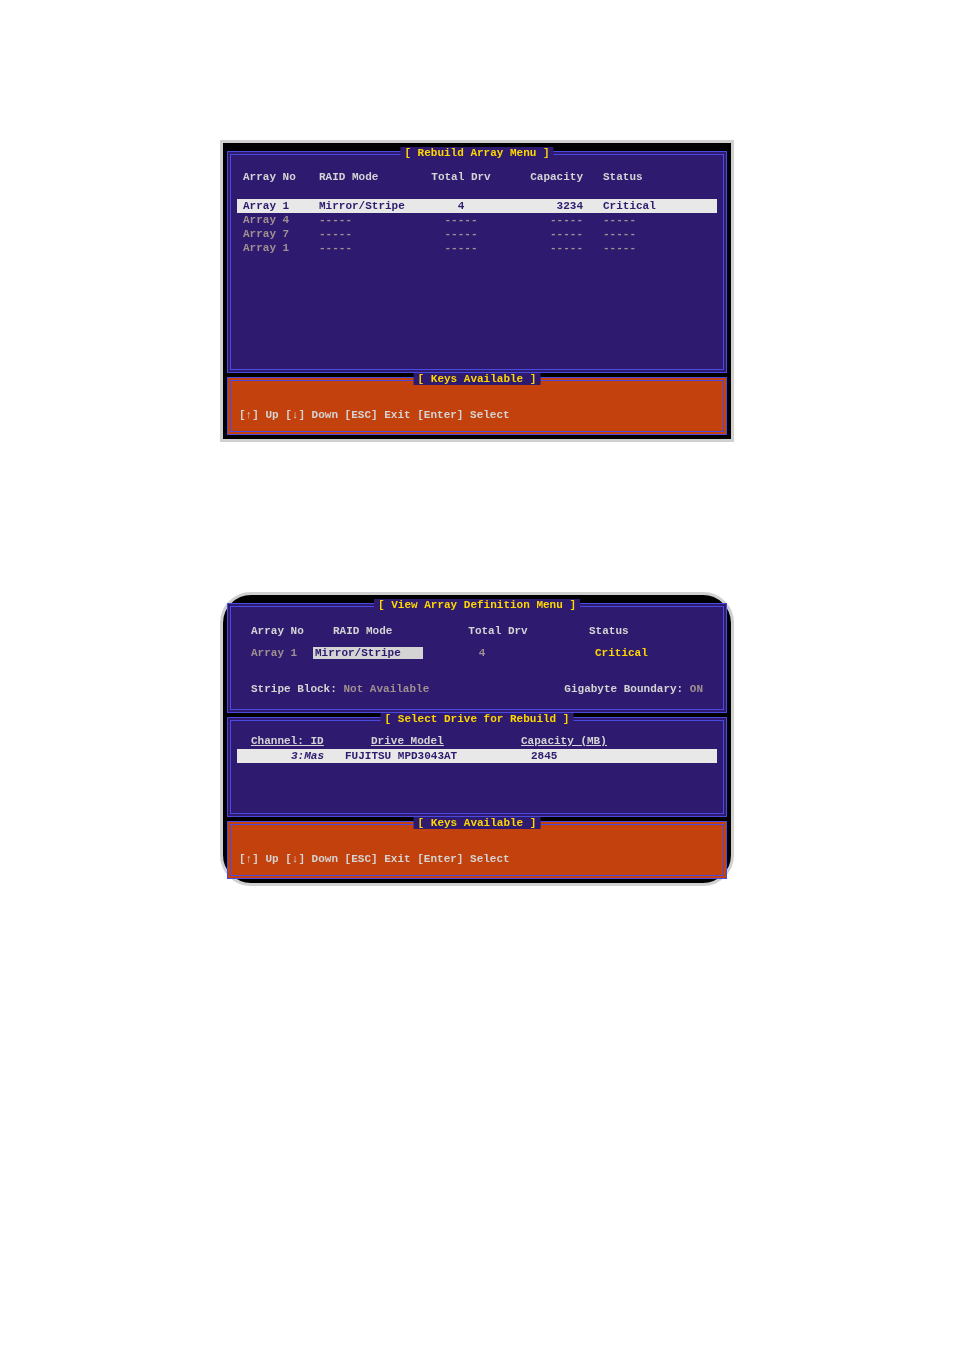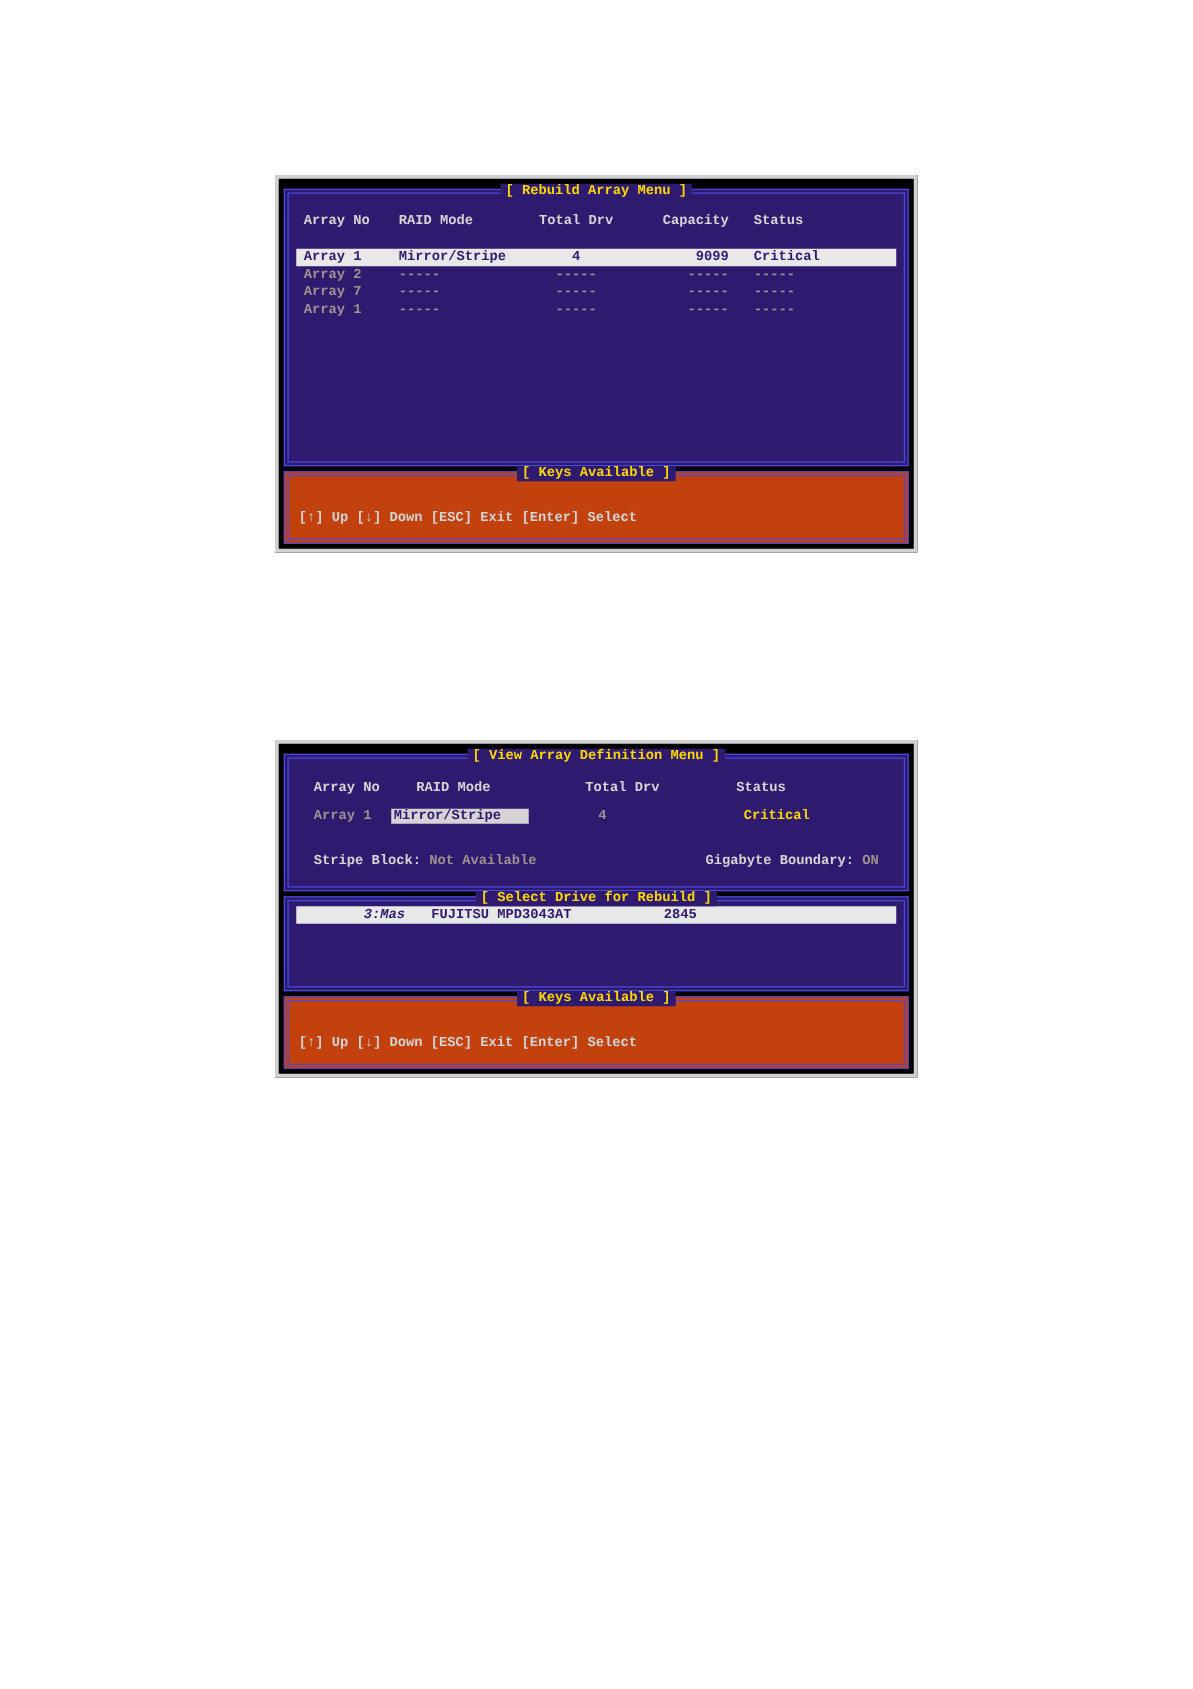--- a/index.html
+++ b/index.html
@@ -13,20 +13,21 @@
     }
     .screenshot {
       width: 514px;
       margin: 100px auto 40px;
       background: #000000;
       padding: 0;
       border: 3px solid #d0d0d0;
     }
     .screenshot + .screenshot {
       margin-top: 150px;
+      border-radius: 31px;
     }
     .panel {
       border: 4px double #4a4ae0;
       background: #2e1a6e;
       margin: 8px 4px 4px;
       position: relative;
       padding: 4px 6px;
     }
     .panel-title {
       position: absolute;
@@ -154,25 +155,25 @@
       <span class="col-arrayno">Array No</span>
       <span class="col-raid">RAID Mode</span>
       <span class="col-totaldrv">Total Drv</span>
       <span class="col-capacity">Capacity</span>
       <span class="col-status">Status</span>
     </div>
     <div class="table-row selected">
       <span class="col-arrayno">Array  1</span>
       <span class="col-raid">Mirror/Stripe</span>
       <span class="col-totaldrv">4</span>
-      <span class="col-capacity">9099</span>
+      <span class="col-capacity">3234</span>
       <span class="col-status">Critical</span>
     </div>
     <div class="table-row">
-      <span class="col-arrayno">Array  2</span>
+      <span class="col-arrayno">Array  4</span>
       <span class="col-raid">-----</span>
       <span class="col-totaldrv">-----</span>
       <span class="col-capacity">-----</span>
       <span class="col-status">-----</span>
     </div>
     <div class="table-row">
       <span class="col-arrayno">Array  7</span>
       <span class="col-raid">-----</span>
       <span class="col-totaldrv">-----</span>
       <span class="col-capacity">-----</span>
@@ -216,20 +217,25 @@
         <span class="val">Not Available</span>
       </span>
       <span>
         <span>Gigabyte Boundary:</span>
         <span class="val">ON</span>
       </span>
     </div>
   </div>
   <div class="panel" style="margin-top:0;">
     <div class="panel-title">[ Select Drive for Rebuild ]</div>
+    <div class="drive-header">
+      <span class="col-ch underline">Channel: ID</span>
+      <span class="col-dm underline">Drive Model</span>
+      <span class="col-cap underline">Capacity (MB)</span>
+    </div>
     <div class="drive-row">
       <span class="col-chv">3:Mas</span>
       <span class="col-dmv">FUJITSU MPD3043AT</span>
       <span class="col-capv">2845</span>
     </div>
   </div>
   <div class="keys-panel">
     <div class="keys-title">[ Keys Available ]</div>
     <div class="keys-line">
       <span>[↑] Up  [↓] Down  [ESC] Exit  [Enter] Select</span>

